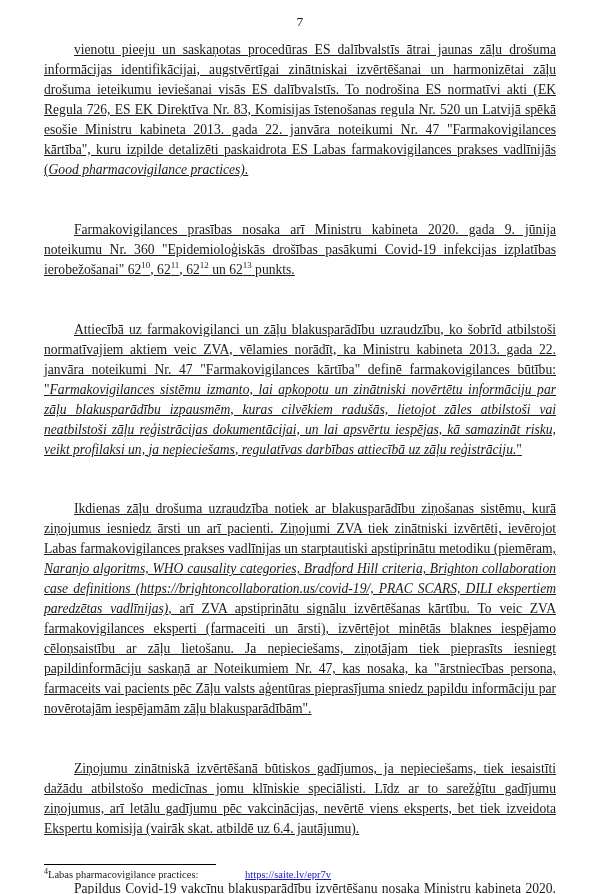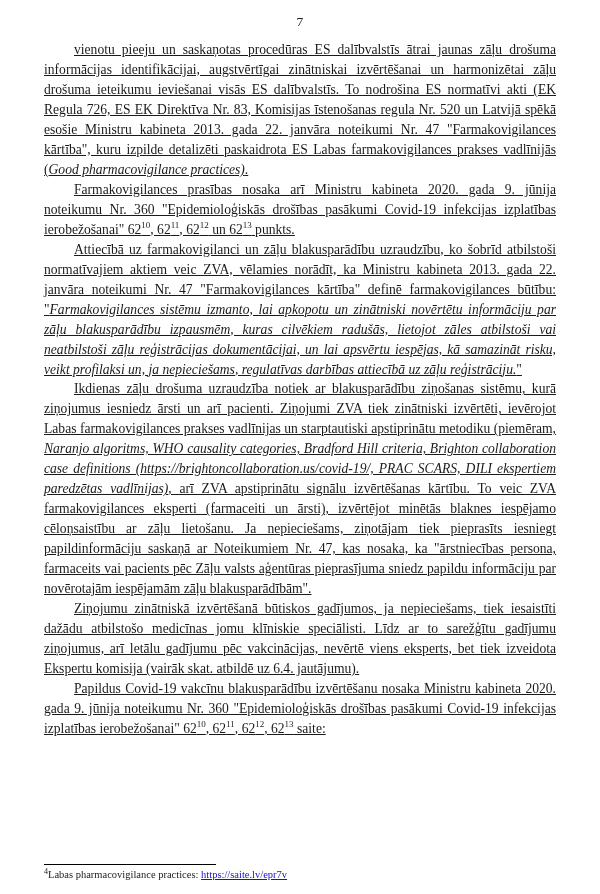--- a/index.html
+++ b/index.html
@@ -33,20 +33,21 @@
     font-size: 13.6px;
     line-height: 1.47;
     text-align: justify;
     text-justify: inter-word;
     text-indent: 30px;
     hyphens: none;
     text-decoration: underline;
   }
   .body-text p.cont {
     text-indent: 30px;
+    margin-top: 40px;
   }
   .it { font-style: italic; }
   sup {
     font-size: 9px;
     vertical-align: super;
     line-height: 0;
   }
   .footnote-area {
     position: absolute;
     left: 44px;
@@ -61,20 +62,21 @@
   }
   .footnote-text {
     font-size: 10.5px;
     line-height: 1.3;
   }
   .footnote-text sup {
     font-size: 8px;
   }
   .footnote-link {
     color: #1414c8;
+    margin-left: 44px;
   }
 </style>
 </head>
 <body>
 
 <div class="page">
 
   <div class="page-number">7</div>
 
   <div class="body-text">

